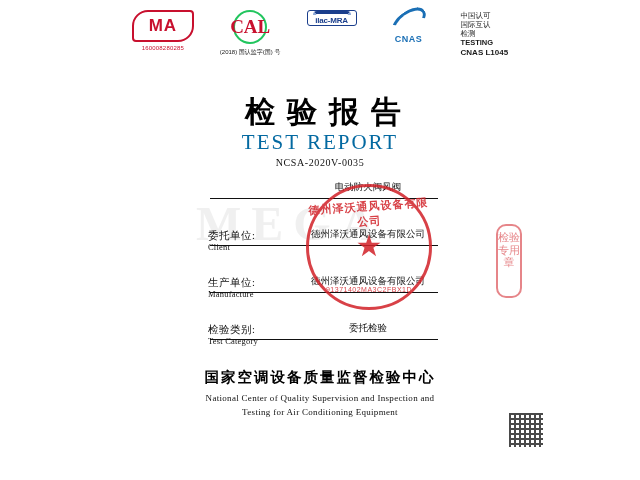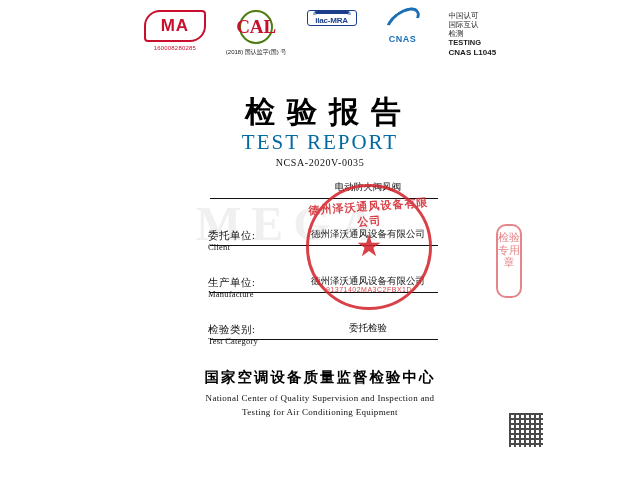--- a/index.html
+++ b/index.html
@@ -24,21 +24,21 @@
   
   .logos {
     position: absolute;
     top: 10px;
     left: 0;
     width: 640px;
     height: 70px;
     display: flex;
     justify-content: center;
     align-items: flex-start;
-    gap: 20px;
+    gap: 26px;
   }
   .logo-block {
     display: flex;
     flex-direction: column;
     align-items: center;
     justify-content: flex-start;
   }
 
   
   .ma-mark {
@@ -61,21 +61,21 @@
     color: #c8102e;
     font-family: "Liberation Sans", sans-serif;
     font-size: 6px;
     letter-spacing: 0.2px;
   }
 
   
   .cal-mark {
     width: 34px;
     height: 34px;
-    border: 2px solid #4d7c0f;
+    border: 2px solid #22c55e;
     border-radius: 50%;
     display: flex;
     align-items: center;
     justify-content: center;
     color: #c8102e;
     font-family: "Liberation Serif", serif;
     font-weight: bold;
     font-size: 19px;
     box-sizing: border-box;
   }

